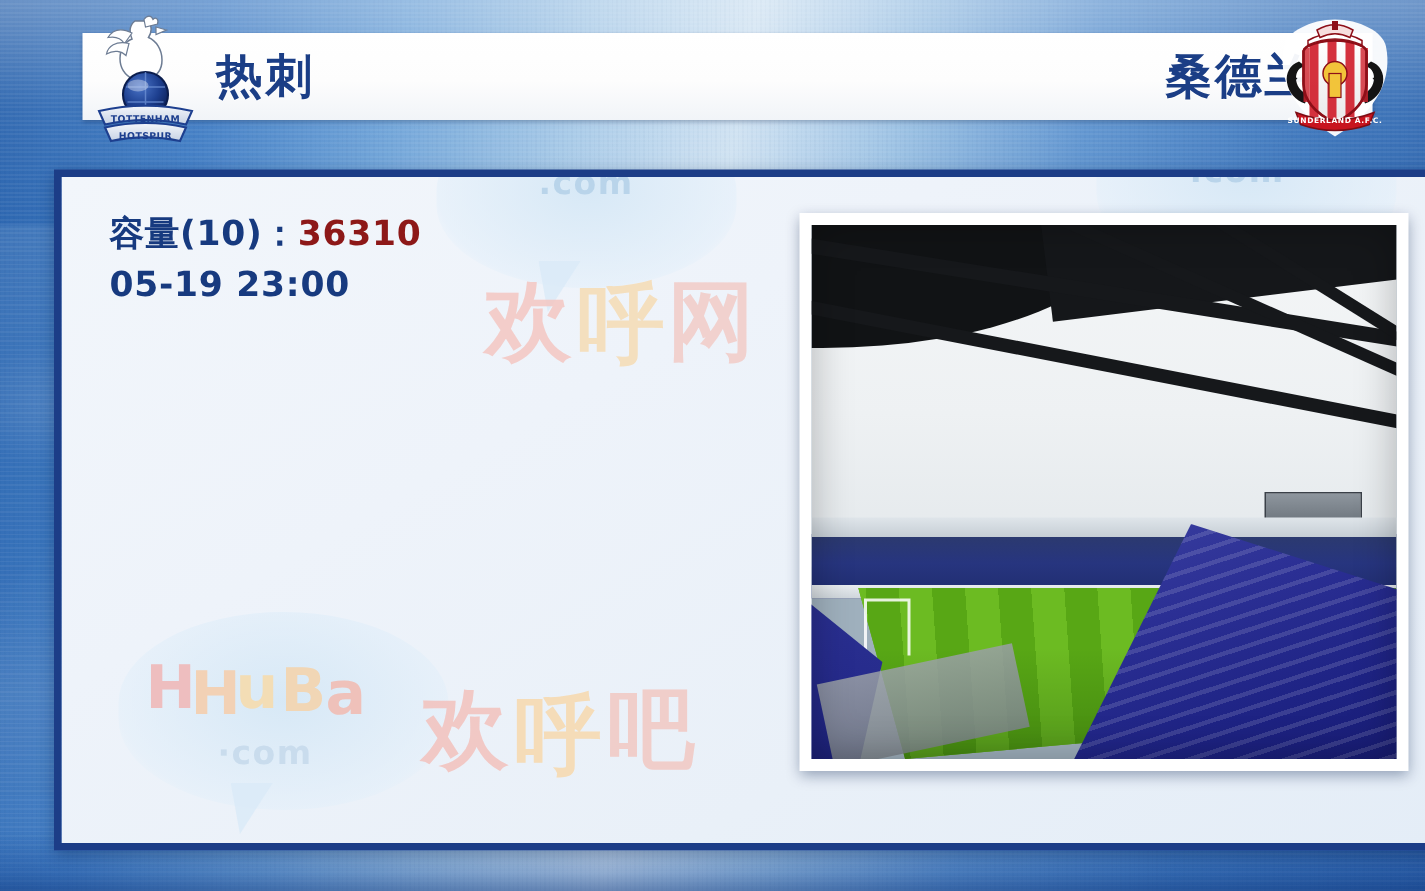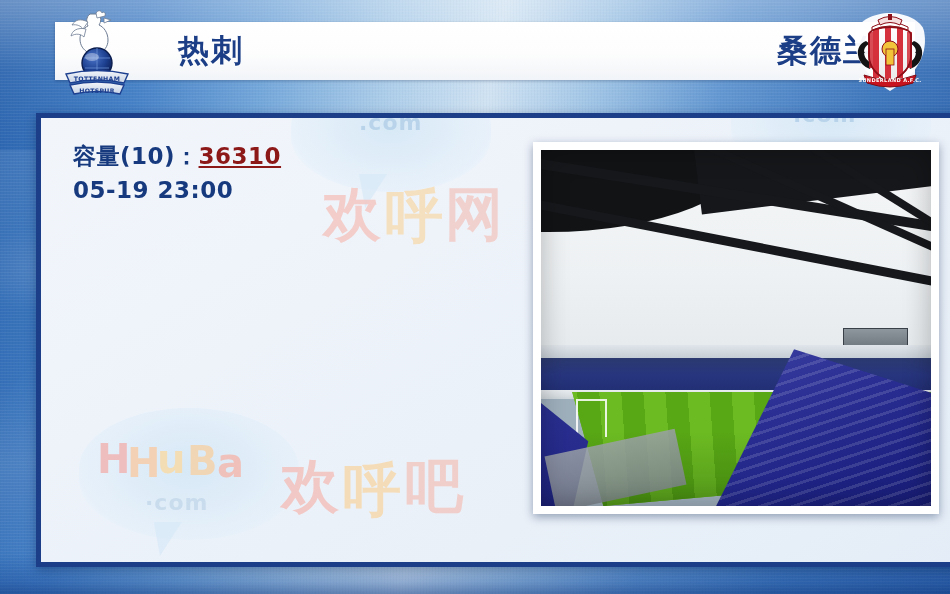--- a/index.html
+++ b/index.html
@@ -52,21 +52,21 @@
     background:linear-gradient(180deg,#ffffff 0%,#fdfdfd 55%,#f1f4f8 100%);
     box-shadow:0 1px 3px rgba(0,20,60,.28);
   }
   .team{position:absolute;top:22px;height:58px;display:flex;align-items:center;}
   .team-home{left:60px;}
   .team-away{right:60px;}
   .team-name{
     font-size:31px;font-weight:bold;color:#1b3e86;letter-spacing:2px;
     text-shadow:0 1px 0 rgba(255,255,255,.8);
   }
-  .team-home .team-name{margin-left:118px;}
+  .team-home .team-name{margin-left:84px;}
   .team-away .team-name{margin-right:14px;}
 
   
   .crest{position:absolute;top:8px;width:78px;height:88px;}
   .crest-home{left:58px;}
   .crest-away{right:18px;width:84px;height:84px;top:11px;}
 
   
   .panel{
     position:absolute;left:36px;top:113px;width:884px;height:444px;
@@ -105,21 +105,21 @@
     text-shadow:0 1px 0 rgba(255,255,255,.9);
   }
   .desc{
     font-size:23px;font-weight:bold;color:#173a7f;line-height:1.42;
     letter-spacing:.5px;margin:0 0 2px 0;width:412px;
   }
   .row{
     font-size:23px;font-weight:bold;color:#173a7f;line-height:1.46;
     letter-spacing:.5px;white-space:nowrap;display:flex;align-items:flex-end;
   }
-  .val-red{color:#8d1818;text-decoration:underline;}
+  .val-red{color:#8d1818;}
   .val-navy{color:#173a7f;}
   .times{color:#173a7f;margin:0 3px;font-weight:bold;}
   .wicon{
     display:inline-block;width:30px;height:30px;margin:0 2px 0 4px;
     border-radius:7px;
     background:linear-gradient(180deg,#7ec2e8 0%,#55a8dd 100%);
     position:relative;vertical-align:-7px;flex:0 0 auto;
   }
   .wicon .cloud{
     position:absolute;left:4px;top:5px;width:22px;height:12px;

